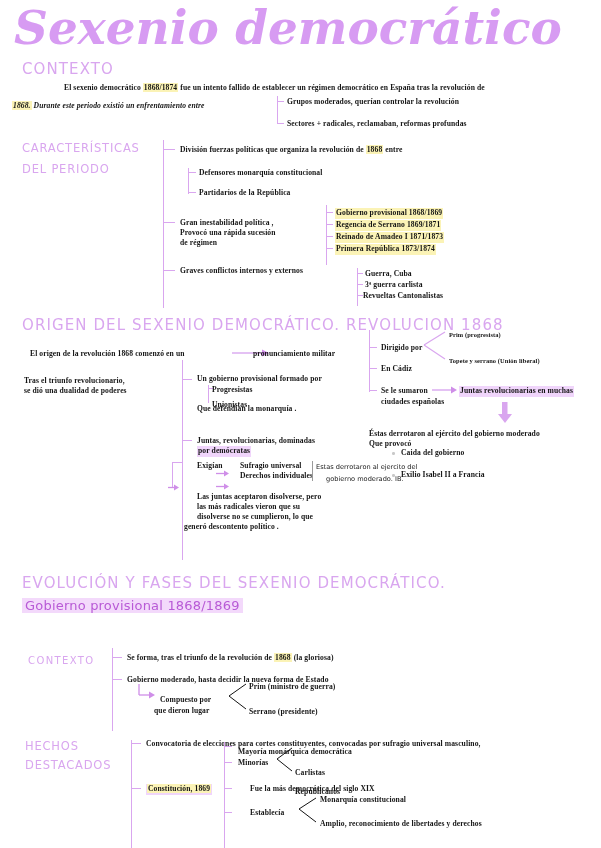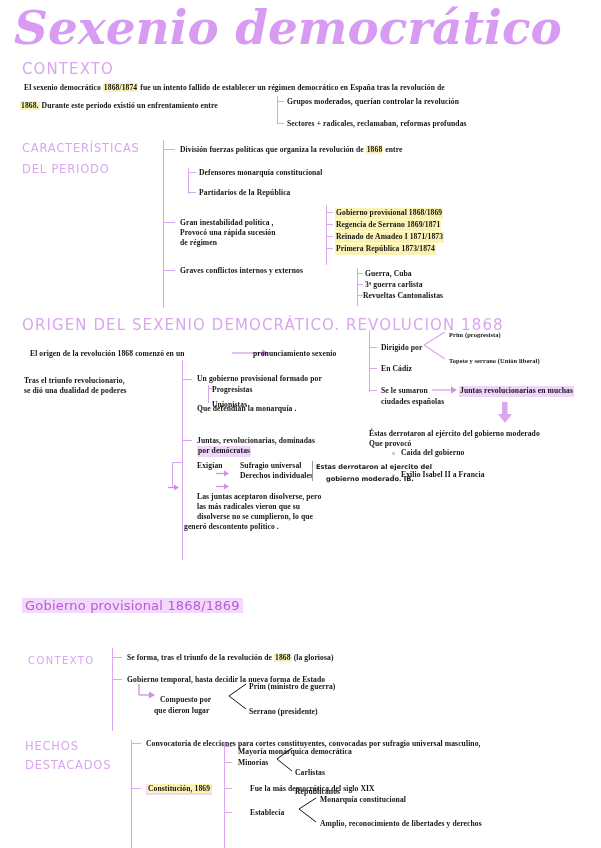--- a/index.html
+++ b/index.html
@@ -73,21 +73,21 @@
   }
   .t.wrap{white-space:normal;}
   .t.xs{font-size:6.4px;line-height:9px;}
 
   .hl-y{background:#fbf3b6;padding:0 1px;}
   .hl-p{background:#f0d5fb;padding:0 1px;}
 
   
   .hand{
     font-family:"DejaVu Sans", sans-serif;
-    font-weight:700;
+    font-weight:400;
     font-size:6.6px;
     line-height:9px;
     color:#1b1b1b;
     white-space:nowrap;
     text-align:right;
   }
 
   
   .vline{position:absolute;width:1.3px;background:#d9a6ef;}
   .hline{position:absolute;height:1.3px;background:#d9a6ef;}
@@ -98,25 +98,25 @@
 </head>
 <body>
 
 <div class="page">
 
   <div class="abs doc-title">Sexenio democrático</div>
 
   <div class="abs sec-h" style="left:22px;top:60px;">CONTEXTO</div>
 
   <div class="abs" style="left:24px;top:82px;width:530px;">
-    <div class="t wrap" style="line-height:11px;">
+    <div class="t wrap" style="line-height:11px;margin-left:40px;">
       <span>El sexenio democrático </span><span class="hl-y">1868/1874</span><span> fue un intento fallido de establecer un régimen democrático en España tras la revolución de</span>
     </div>
   </div>
-  <div class="abs" style="left:20px;top:94px;">
+  <div class="abs" style="left:12px;top:94px;font-style:italic;">
     <span class="t hl-y">1868.</span><span class="t"> Durante este periodo existió un enfrentamiento entre</span>
   </div>
 
   <div class="vline" style="left:277px;top:96px;height:28px;"></div>
   <div class="hline" style="left:277px;top:101px;width:7px;"></div>
   <div class="hline" style="left:277px;top:123px;width:7px;"></div>
 
   <div class="abs t" style="left:287px;top:97px;">Grupos moderados, querían controlar la revolución</div>
   <div class="abs t" style="left:287px;top:119px;">Sectores + radicales, reclamaban, reformas profundas</div>
 
@@ -163,21 +163,21 @@
   <div class="abs t" style="left:365px;top:280px;">3ª guerra carlista</div>
   <div class="abs t" style="left:363px;top:291px;">Revueltas Cantonalistas</div>
 
   <div class="abs sec-h" style="left:22px;top:316px;">ORIGEN DEL  SEXENIO DEMOCRÁTICO. REVOLUCION 1868</div>
 
   <div class="abs t" style="left:30px;top:349px;">El origen de la revolución 1868 comenzó en un</div>
   <svg class="abs" style="left:232px;top:348px;" width="38" height="10">
     <line x1="0" y1="5" x2="30" y2="5" stroke="#d9a6ef" stroke-width="1.4"></line>
     <polygon points="30,1.5 37,5 30,8.5" fill="#cf8ee8"></polygon>
   </svg>
-  <div class="abs t" style="left:253px;top:349px;">pronunciamiento sexenio</div>
+  <div class="abs t" style="left:253px;top:349px;">pronunciamiento militar</div>
 
   <div class="abs t" style="left:24px;top:376px;">Tras el triunfo revolucionario,</div>
   <div class="abs t" style="left:24px;top:386px;">se dió una dualidad de poderes</div>
 
   <div class="vline" style="left:182px;top:360px;height:200px;"></div>
   <div class="hline" style="left:182px;top:379px;width:10px;"></div>
   <div class="hline" style="left:182px;top:440px;width:10px;"></div>
 
   <div class="abs t" style="left:197px;top:374px;">Un gobierno provisional formado por</div>
   <div class="vline" style="left:208px;top:385px;height:18px;"></div>
@@ -246,32 +246,33 @@
 
   <div class="dot" style="left:392px;top:452px;"></div>
   <div class="abs t" style="left:401px;top:448px;">Caida del gobierno</div>
   <div class="dot" style="left:392px;top:474px;"></div>
   <div class="abs t" style="left:401px;top:470px;">Exilio Isabel II a Francia</div>
 
   <div class="vline" style="left:312px;top:461px;height:20px;background:#9a9a9a;width:1px;"></div>
   <div class="abs hand" style="left:316px;top:463px;">Estas derrotaron al ejercito del</div>
   <div class="abs hand" style="left:326px;top:475px;">gobierno moderado. IB.</div>
 
+  <div class="abs sec-h" style="left:22px;top:574px;">EVOLUCIÓN Y FASES DEL SEXENIO DEMOCRÁTICO.</div>
   <div class="abs sub-h" style="left:22px;top:598px;">Gobierno provisional 1868/1869</div>
 
   <div class="abs side-h tiny" style="left:28px;top:652px;">CONTEXTO</div>
 
   <div class="vline" style="left:112px;top:648px;height:83px;"></div>
   <div class="hline" style="left:112px;top:657px;width:10px;"></div>
   <div class="hline" style="left:112px;top:679px;width:10px;"></div>
 
   <div class="abs t" style="left:127px;top:653px;">
     <span>Se forma, tras el triunfo de la revolución de </span><span class="hl-y">1868</span><span> (la gloriosa)</span>
   </div>
-  <div class="abs t" style="left:127px;top:675px;">Gobierno temporal, hasta decidir la nueva forma de Estado</div>
+  <div class="abs t" style="left:127px;top:675px;">Gobierno moderado, hasta decidir la nueva forma de Estado</div>
 
   <svg class="abs" style="left:138px;top:684px;" width="18" height="17">
     <path d="M1,0 L1,11" stroke="#cf8ee8" stroke-width="1.3" fill="none"></path>
     <path d="M1,11 L11,11" stroke="#cf8ee8" stroke-width="1.3" fill="none"></path>
     <polygon points="11,7.5 17,11 11,14.5" fill="#cf8ee8"></polygon>
   </svg>
   <div class="abs t" style="left:160px;top:695px;">Compuesto por</div>
   <svg class="abs" style="left:229px;top:684px;" width="18" height="26">
     <line x1="17" y1="0" x2="0" y2="12" stroke="#141414" stroke-width="1"></line>
     <line x1="0" y1="12" x2="17" y2="25" stroke="#141414" stroke-width="1"></line>

